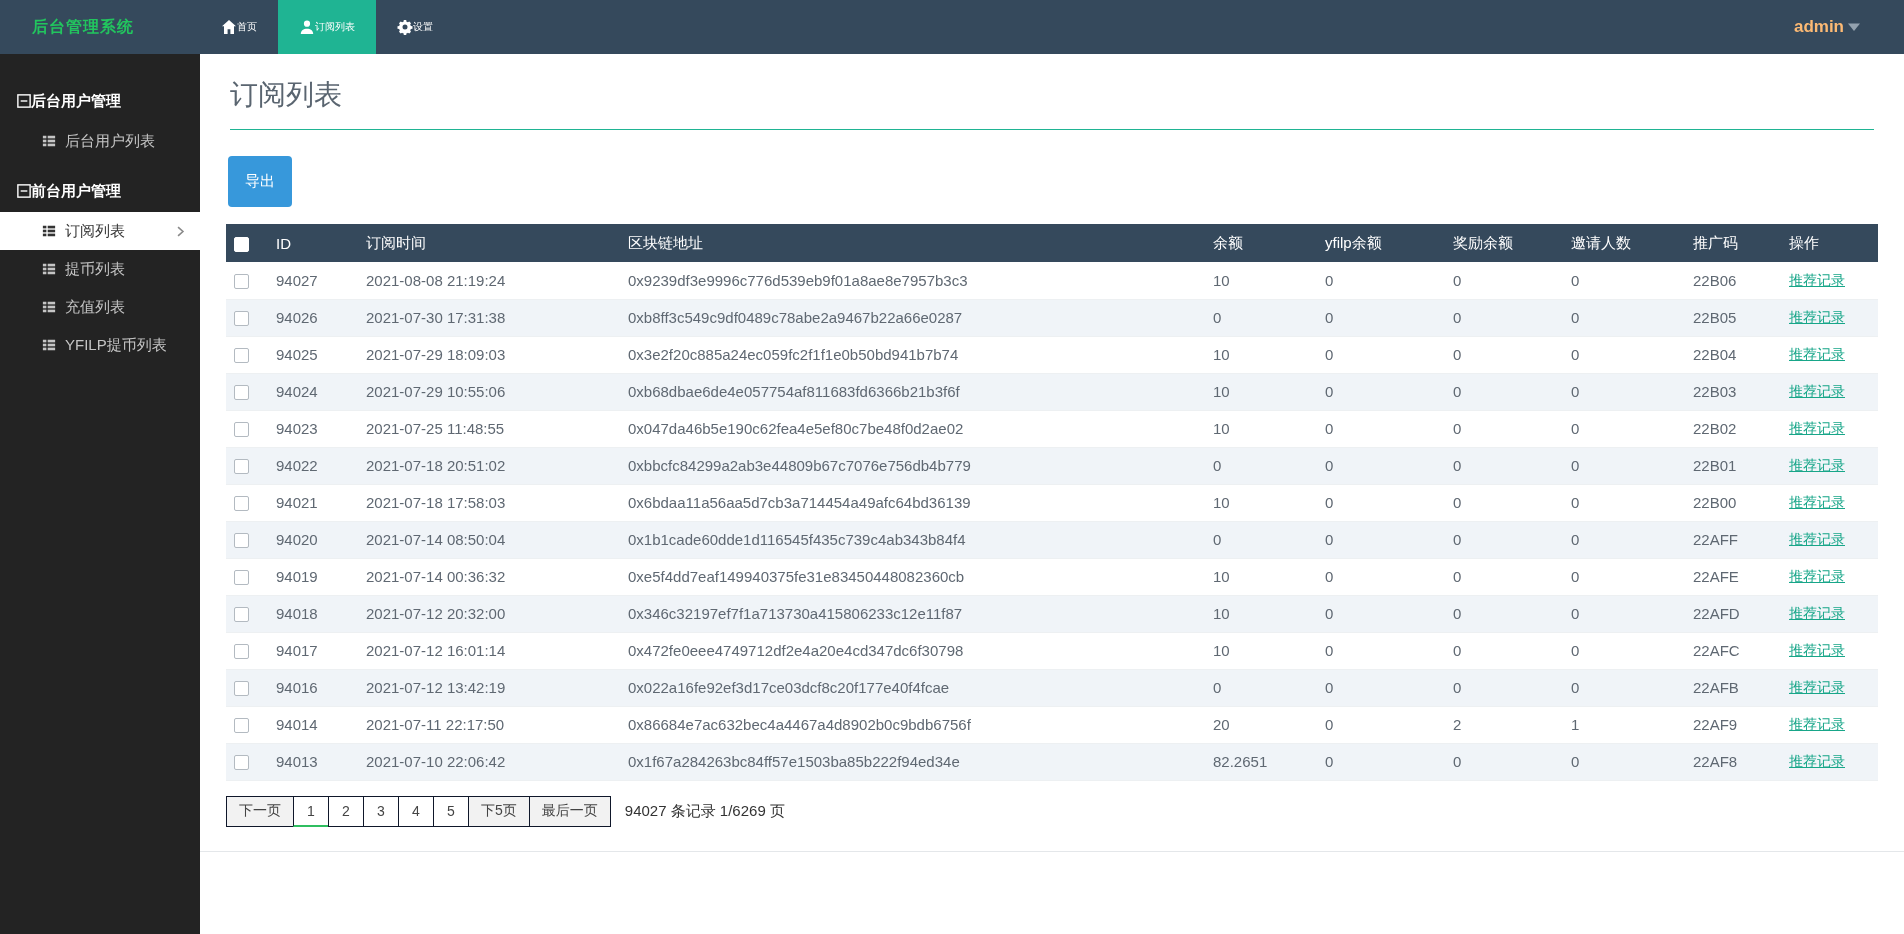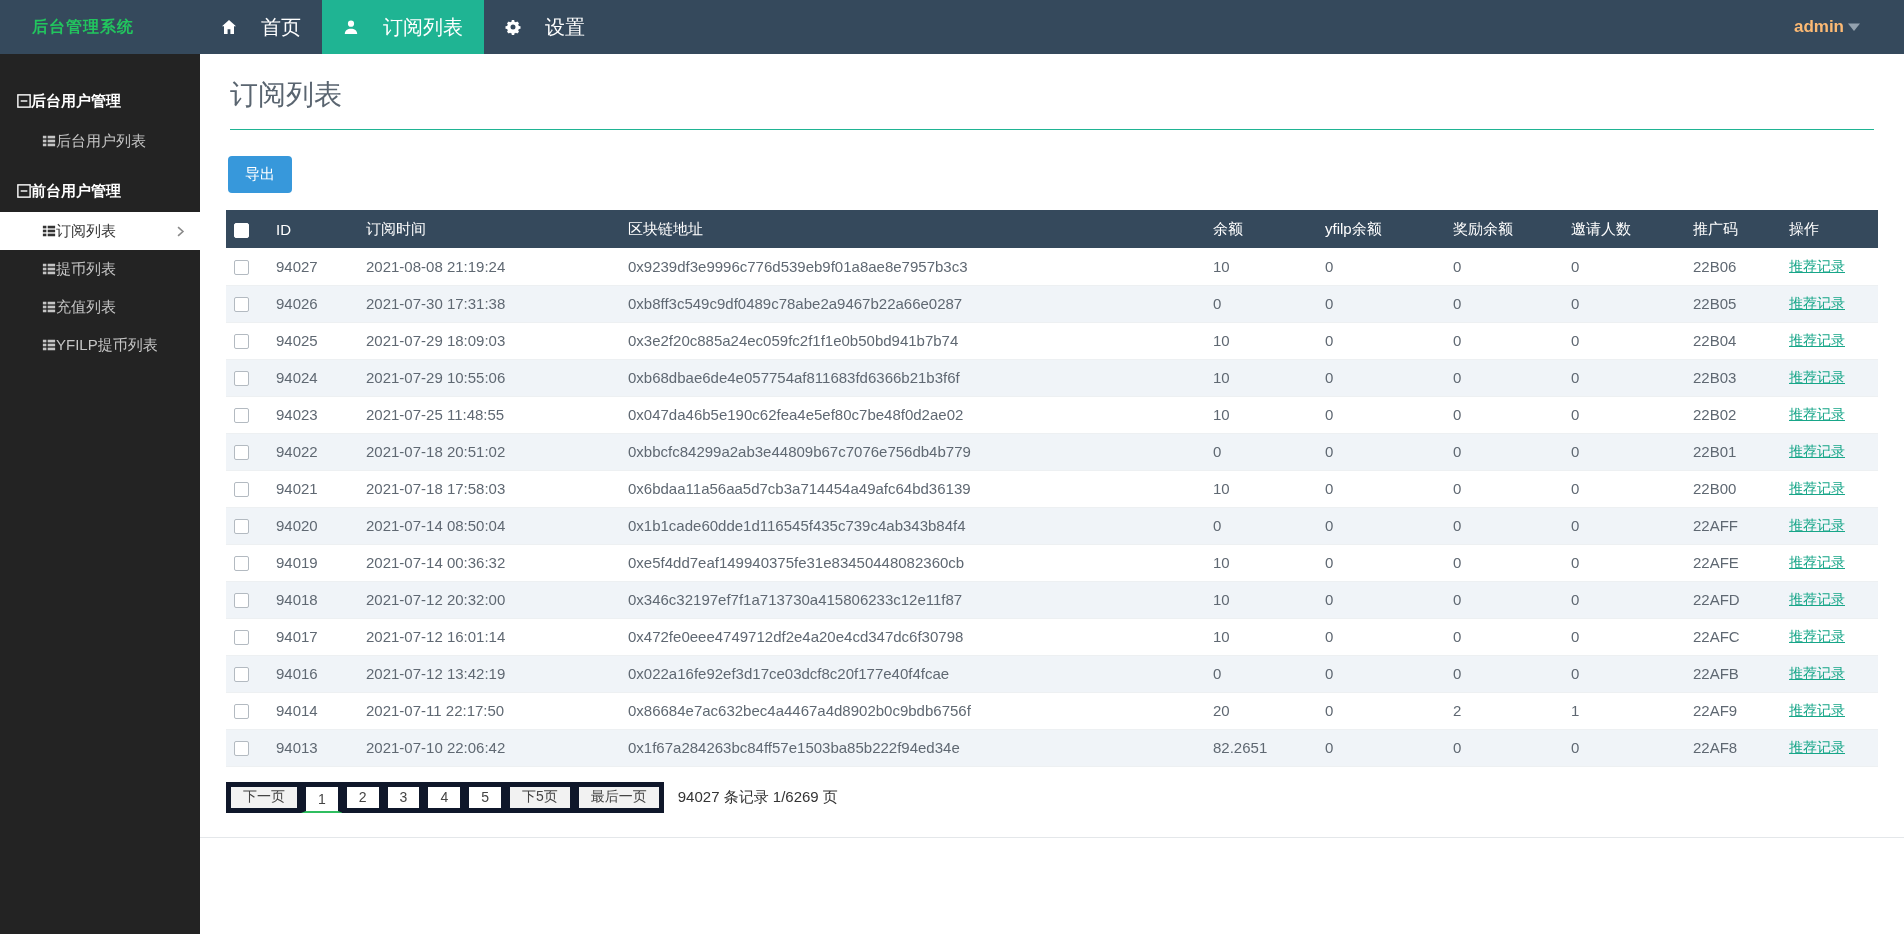--- a/index.html
+++ b/index.html
@@ -13,57 +13,57 @@
     width:1904px;height:934px;overflow:hidden;background:#fff;
     font-family:"Liberation Sans","DejaVu Sans",sans-serif;color:#333;
   }
   .icon{display:inline-flex;align-items:center;justify-content:center}
   .icon svg{width:1em;height:1em;display:block;fill:currentColor}
 
   
   .navbar{position:absolute;top:0;left:0;right:0;height:54px;background:var(--navbar);display:flex;align-items:stretch;z-index:5}
   .brand{width:200px;display:flex;align-items:center;padding-left:32px;color:#22c55e;font-size:16px;font-weight:bold;letter-spacing:1px}
   .nav-menu{display:flex;align-items:stretch}
-  .nav-item{display:flex;align-items:center;gap:24px;padding:0 21px;color:#fff;font-size:20px;cursor:pointer}
+  .nav-item{display:flex;align-items:center;gap:0;padding:0 21px;color:#fff;font-size:10px;cursor:pointer}
   .nav-item .icon{font-size:16px}
   .nav-item.active{background:var(--accent)}
   .nav-user{margin-left:auto;display:flex;align-items:center;gap:4px;padding-right:44px;color:#fdba74;font-size:17px;font-weight:bold;cursor:pointer}
   .nav-user .icon{font-size:12px;color:#93a1ae}
 
   
   .sidebar{position:absolute;top:54px;left:0;bottom:0;width:200px;background:var(--sidebar);padding-top:26px}
   .side-group{margin-bottom:10px}
   .side-group-header{display:flex;align-items:center;height:42px;padding-left:17px;color:#fff;font-weight:bold;font-size:15px;cursor:pointer}
   .side-group-header .icon{font-size:14px}
-  .side-item{display:flex;align-items:center;height:38px;padding-left:42px;color:#c5c5c5;font-size:15px;cursor:pointer;position:relative}
+  .side-item{display:flex;align-items:center;gap:9px;height:38px;padding-left:42px;color:#c5c5c5;font-size:15px;cursor:pointer;position:relative}
   .side-item .icon{font-size:14px}
   .side-item.active{background:#fff;color:#333}
   .side-item .chev{position:absolute;right:13px;font-size:13px;color:#8a8a8a}
   .side-item .chev svg{fill:none;stroke:currentColor;stroke-width:2}
 
   
   .content{position:absolute;top:54px;left:200px;right:0;bottom:0;background:#fff}
   .panel{border-bottom:1px solid #e4e7ea;padding-bottom:24px}
   .page-header{padding:22px 30px 0 30px}
   .page-title{margin:0;font-size:28px;font-weight:400;color:#5a6570}
   .title-rule{margin:15px 30px 0 30px;border-bottom:1px solid var(--accent)}
   .toolbar{padding:26px 30px 0 28px}
-  .btn-export{background:var(--blue);color:#fff;border:0;border-radius:4px;font-size:15px;padding:9px 17px;cursor:pointer;font-family:inherit}
+  .btn-export{background:var(--blue);color:#fff;border:0;border-radius:4px;font-size:15px;padding:16px 17px;cursor:pointer;font-family:inherit}
   .table-wrap{padding:17px 26px 0 26px}
   table{width:100%;border-collapse:collapse;table-layout:fixed;font-size:15px}
   thead th{background:var(--navbar);color:#fff;font-weight:400;text-align:left;height:38px;padding:4px 8px;white-space:nowrap;overflow:hidden}
   tbody td{height:37px;padding:0 8px;color:#5f6872;border-bottom:1px solid #edf0f2;white-space:nowrap;overflow:hidden}
   tbody tr:nth-child(even){background:var(--stripe)}
   .cb{display:inline-block;width:15px;height:15px;border:1px solid #b3bac1;border-radius:2px;background:#fff;cursor:pointer;vertical-align:middle}
   .cb.hd{border-color:#fff}
   a.op-link{color:var(--link);font-size:14px;text-decoration:underline;cursor:pointer}
 
   
   .pager-row{display:flex;align-items:center;padding:15px 0 0 0}
-  .pg-btn{min-width:36px;height:31px;border:5px solid #0f172a;margin-left:-1px;display:flex;align-items:center;justify-content:center;
+  .pg-btn{min-width:36px;height:31px;border:1px solid #0f172a;margin-left:-1px;display:flex;align-items:center;justify-content:center;
           font-size:14px;color:#444;background:#fff;padding:0 12px;cursor:pointer;position:relative}
   .pg-btn:first-child{margin-left:0}
   .pg-btn.nav{background:#f2f2f2}
   .pg-btn.active{border-bottom:2px solid var(--pageline)}
   .pager-summary{margin-left:14px;font-size:15px;color:#333}
 </style>
 </head>
 <body>
 
 <div class="navbar">

